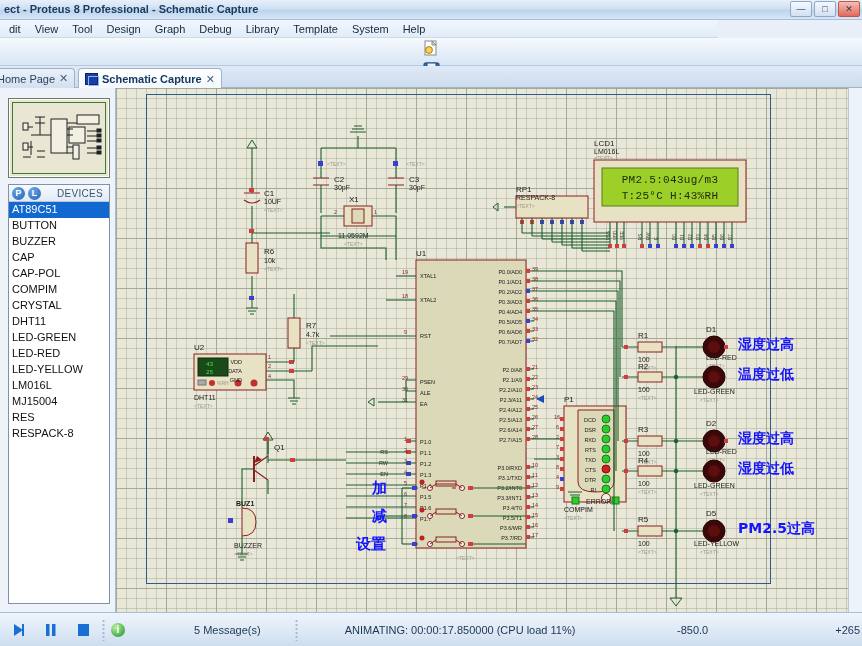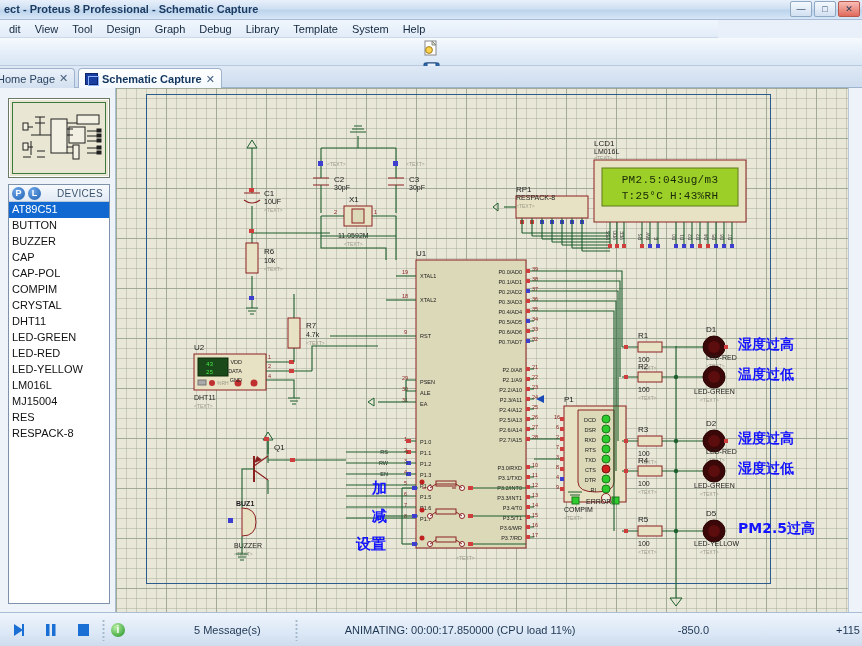--- a/index.html
+++ b/index.html
@@ -1058,17 +1058,17 @@
           <rect x="8" y="5" width="11" height="12" fill="#1a6fd4"></rect>
         </svg>
     </span>
     <span class="st-sep"></span>
     <span class="infodot">i</span>
     <span class="st-text" style="margin-left:28px;">5 Message(s)</span>
     <span class="st-sep" style="margin-left:34px;"></span>
     <span class="st-text">ANIMATING: 00:00:17.850000 (CPU load 11%)</span>
     <span class="coordbox">
       <span class="st-text" style="margin-right:86px;">-850.0</span>
-      <span class="st-text" style="margin-right:2px;">+115</span>
+      <span class="st-text" style="margin-right:2px;">+265</span>
     </span>
   </div>
 
 </div>
 
 </body></html>

